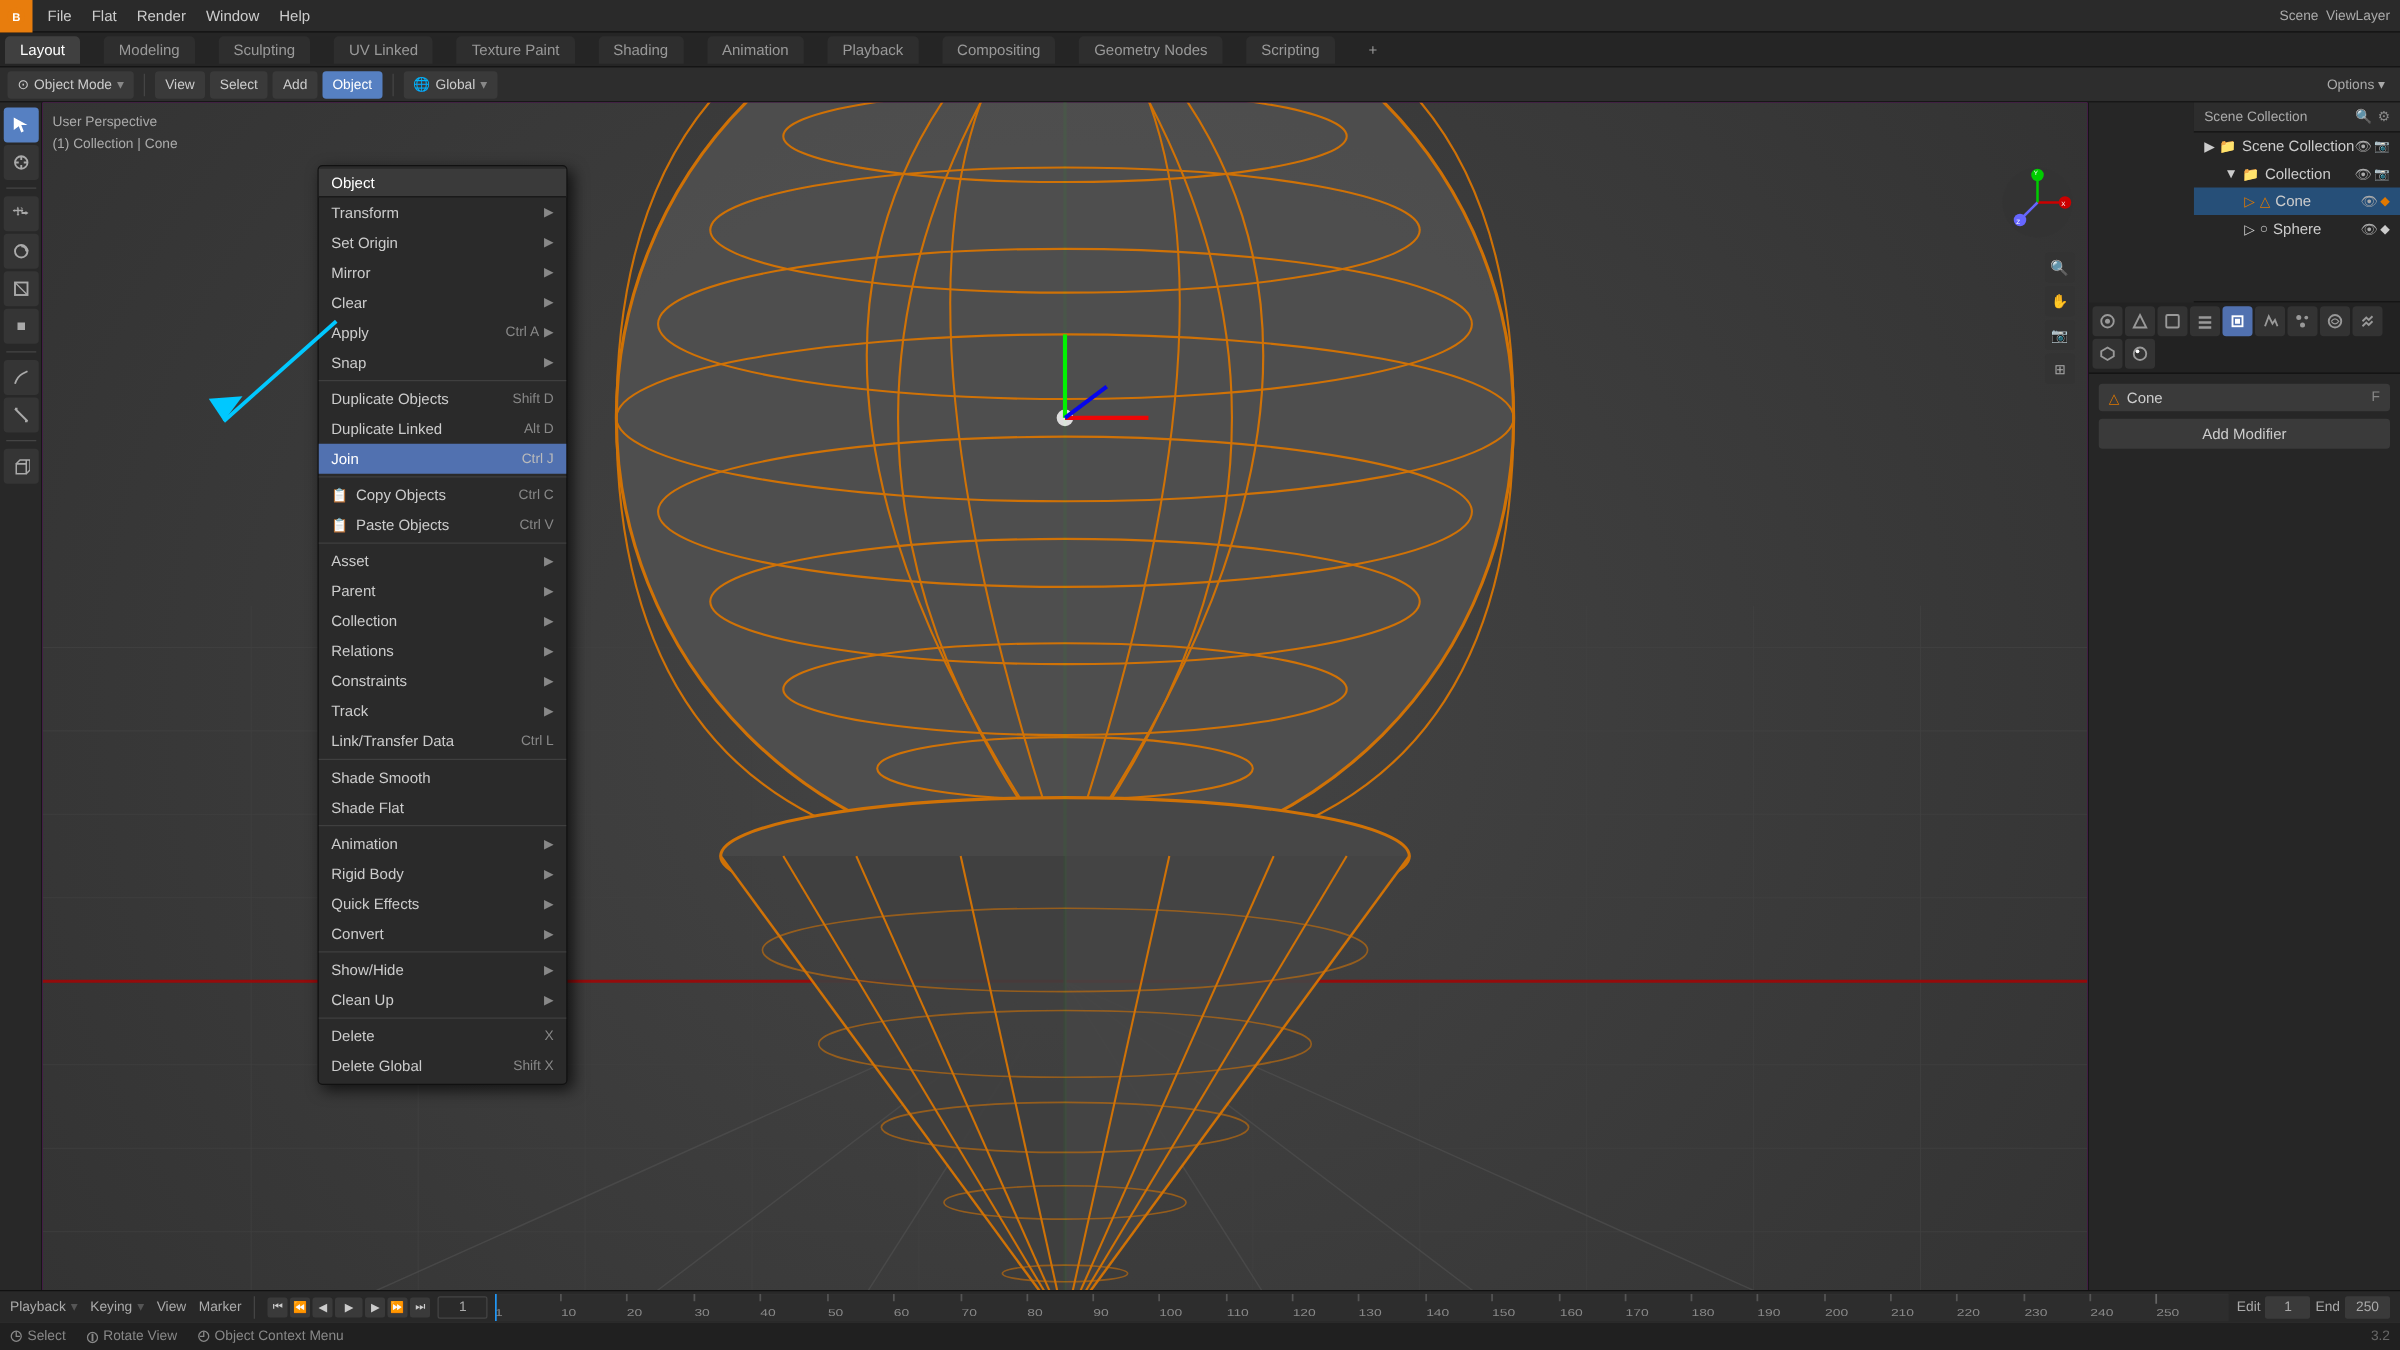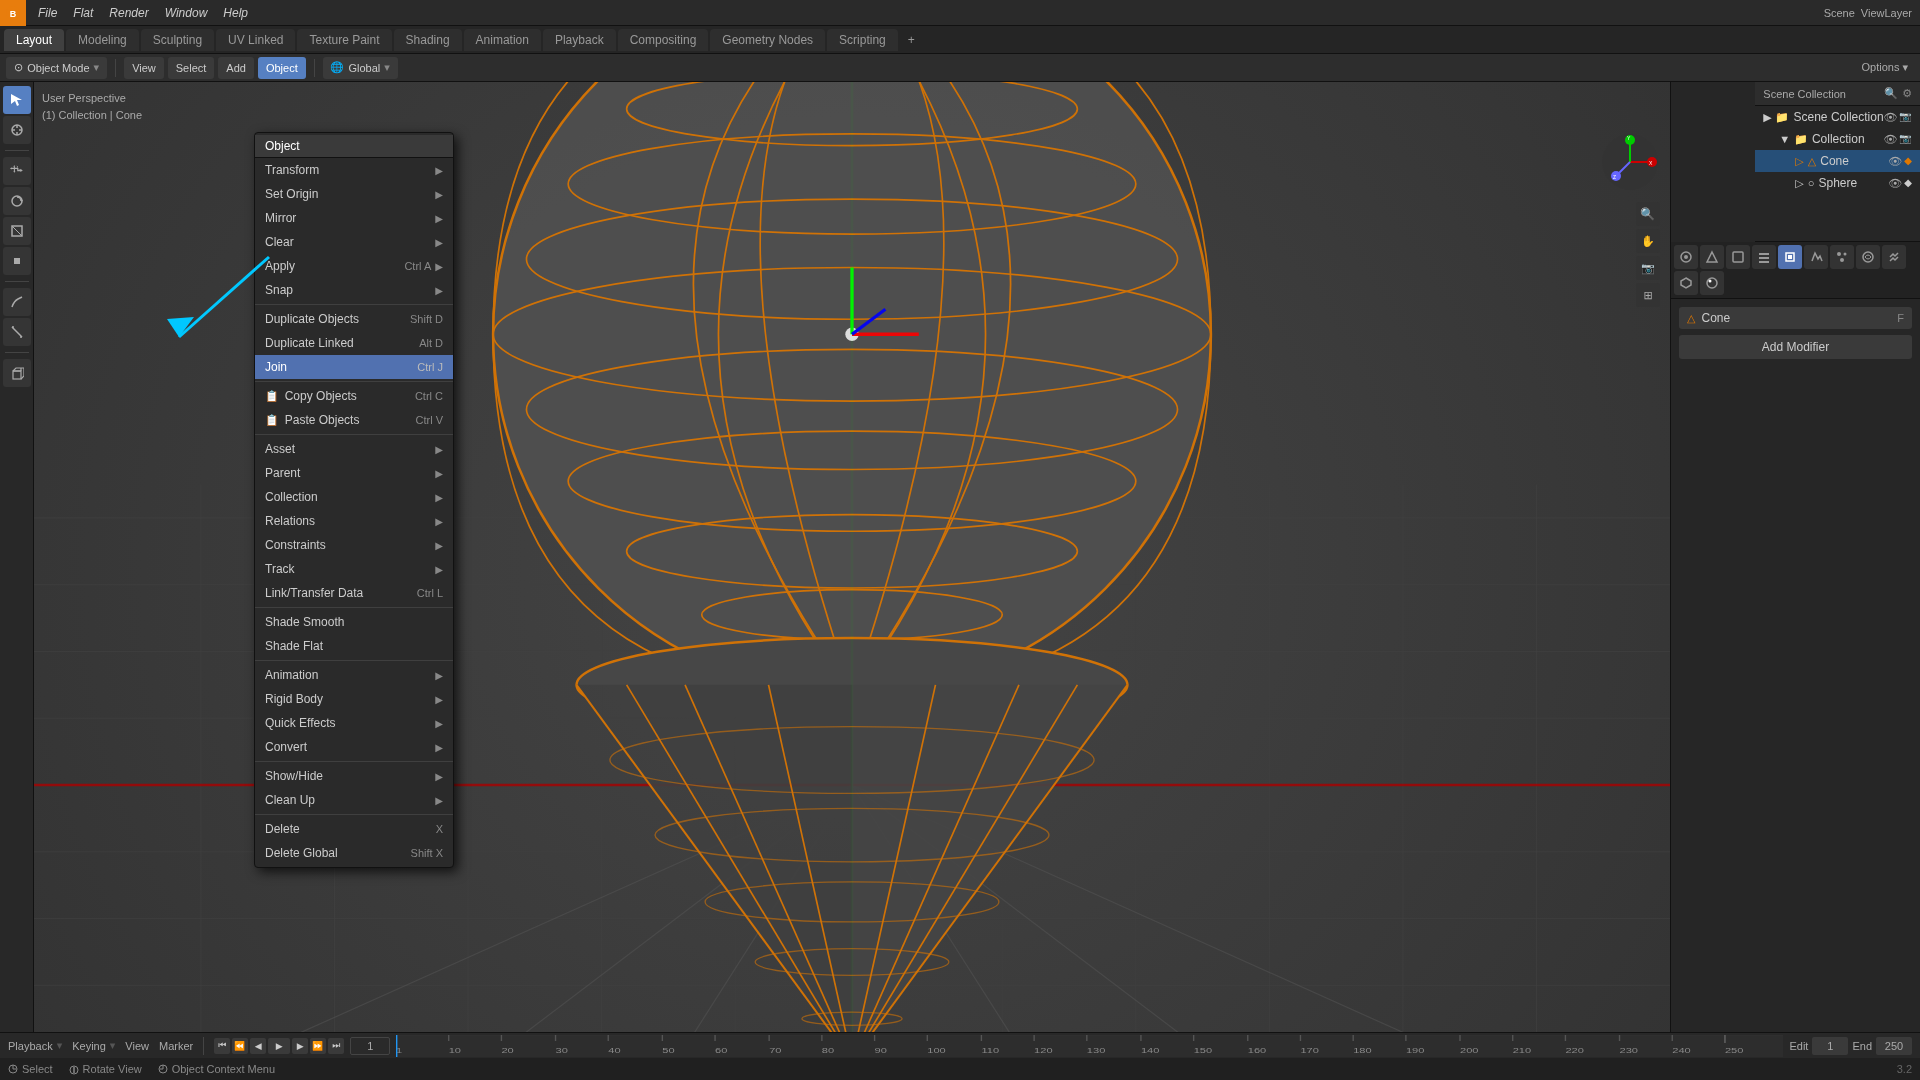--- a/index.html
+++ b/index.html
@@ -31,42 +31,41 @@
       background: #e87d0d;
       display: flex; align-items: center; justify-content: center;
       font-weight: bold; color: white; font-size: 11px;
       flex-shrink: 0;
     }
     .top-menu-items {
       display: flex;
       align-items: flex-start;
       height: 100%;
       margin-left: 4px;
-      font-style: italic;
     }
     .top-menu-item {
       padding: 0 8px;
       height: 100%;
       display: flex;
       align-items: center;
       cursor: pointer;
       color: #ccc;
       font-size: 12px;
     }
 
     
     #workspace-tabs {
       width: 100%;
       height: 28px;
       background: #252525;
       display: flex;
       align-items: center;
       border-bottom: 1px solid #111;
       padding-left: 4px;
-      gap: 2px;
+      gap: 19px;
     }
     .ws-tab {
       padding: 4px 12px;
       border-radius: 4px 4px 0 0;
       cursor: pointer;
       color: #999;
       font-size: 12px;
       background: #2e2e2e;
     }
     .ws-tab.active {

